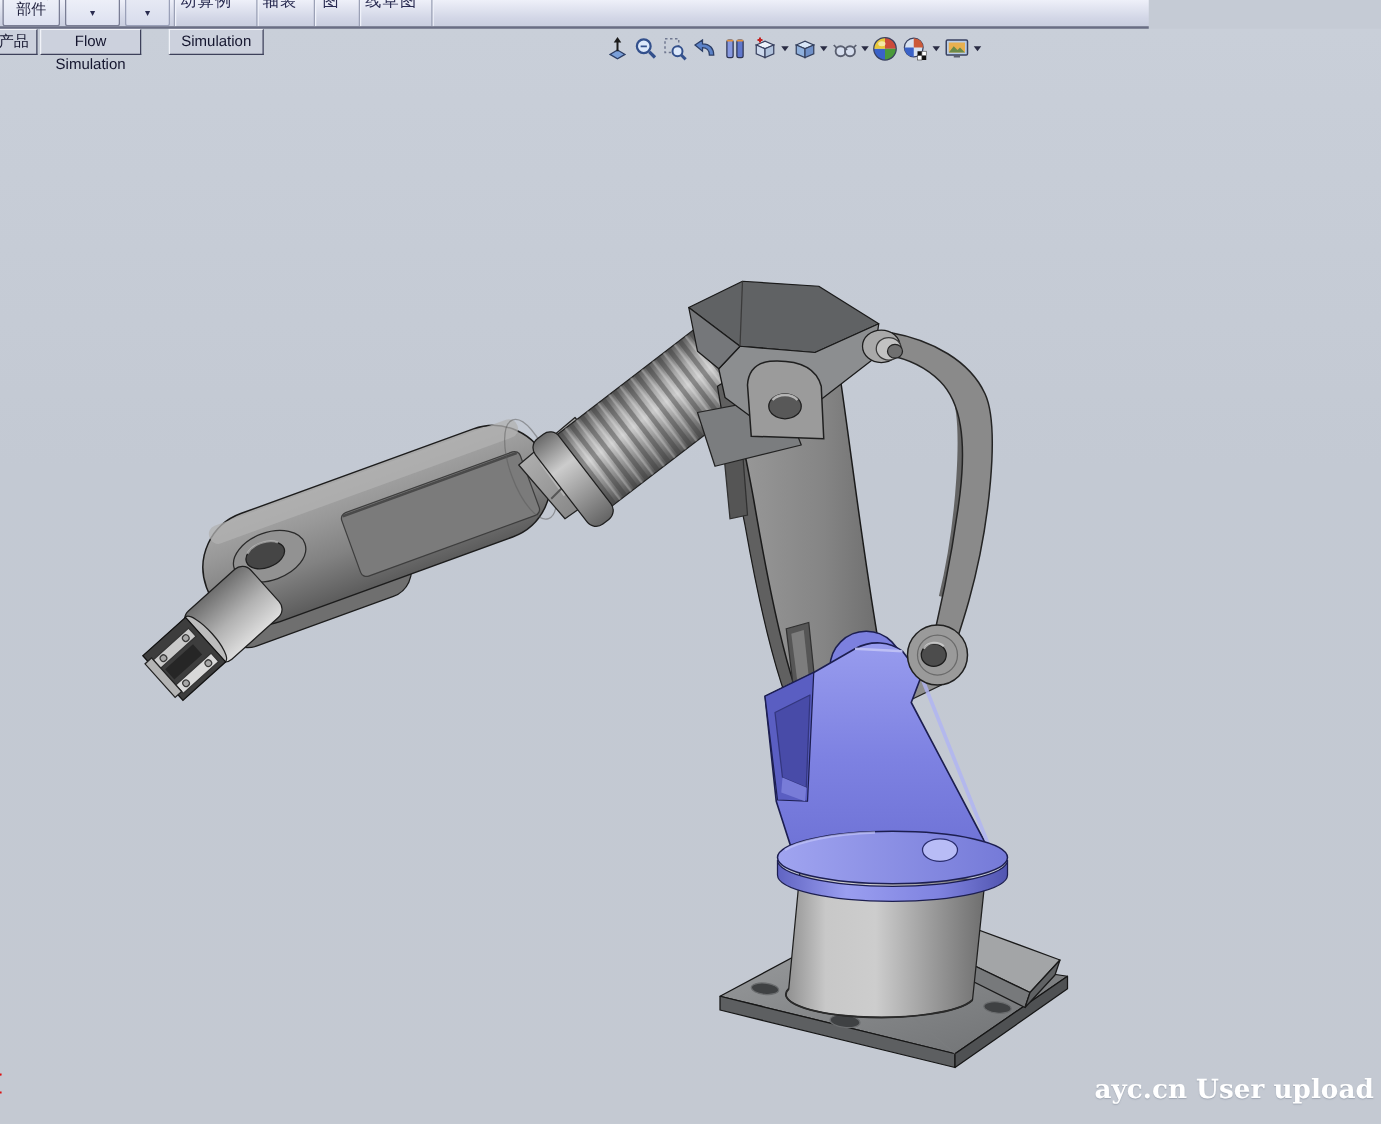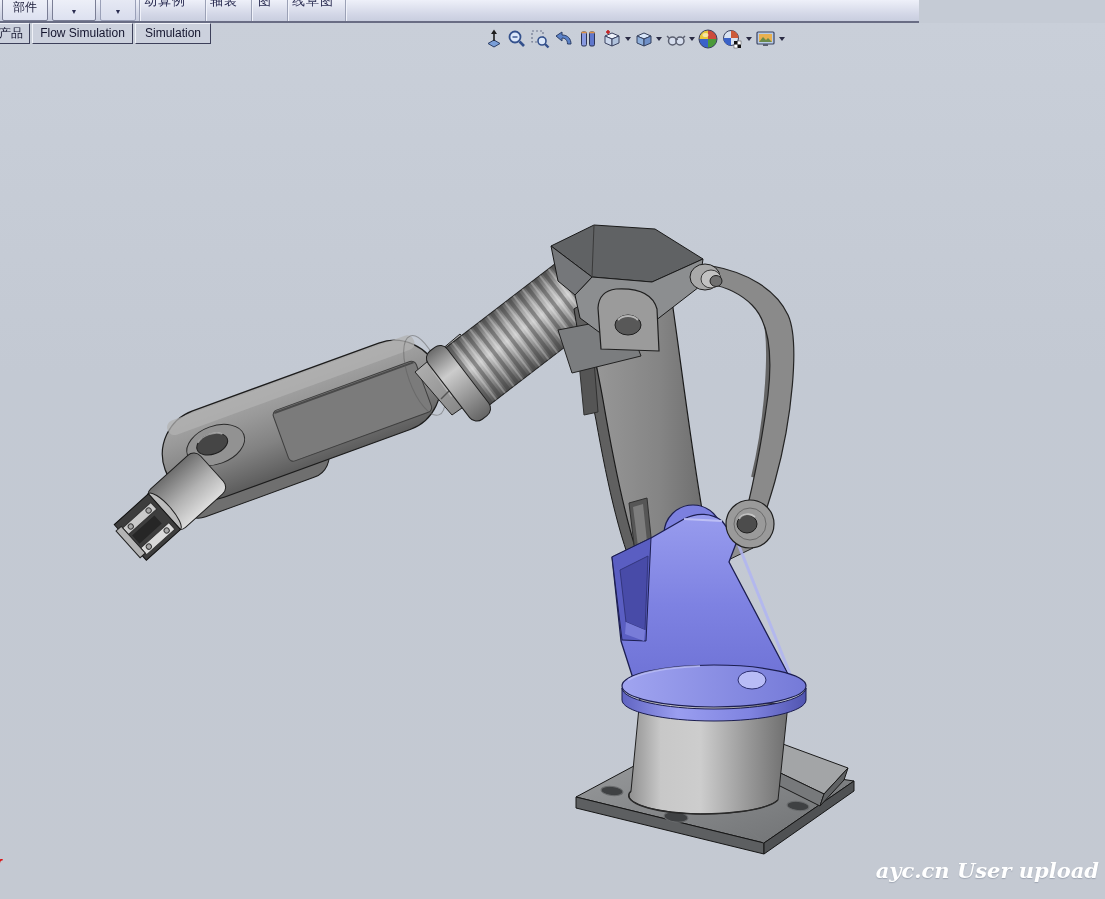--- a/index.html
+++ b/index.html
@@ -36,28 +36,27 @@
   
   .tabrow{position:absolute;top:23px;left:0;height:22px;z-index:25;}
   .cm-tab{
     position:absolute;top:0;height:21px;box-sizing:border-box;
     background:#ccd1dd;
     border:1px solid;border-color:#f0f2f8 #3d405a #3d405a #f0f2f8;
     color:#14152e;font-size:12px;line-height:18px;text-align:center;
     cursor:default;
   }
   .t0{left:-8px;width:38px;}
-  .t1{left:32px;width:101px;}
+  .t1{left:32px;width:81px;}
   .t2{left:135px;width:76px;}
   
   .viewport{
     position:absolute;top:23px;left:0;width:1105px;height:876px;
     background:linear-gradient(#c9cfd9,#c3c9d3 40%,#c4c9d2);
     z-index:1;
-    font-style:italic;
   }
   .model-svg{position:absolute;top:0;left:0;}
   
   .hud{
     position:absolute;top:4px;left:484px;height:24px;
     display:flex;align-items:center;z-index:10;
   }
   .hud-item{display:flex;align-items:center;margin-right:3px;cursor:default;}
   .hud-item svg{display:block;}
   .hud-caret{

